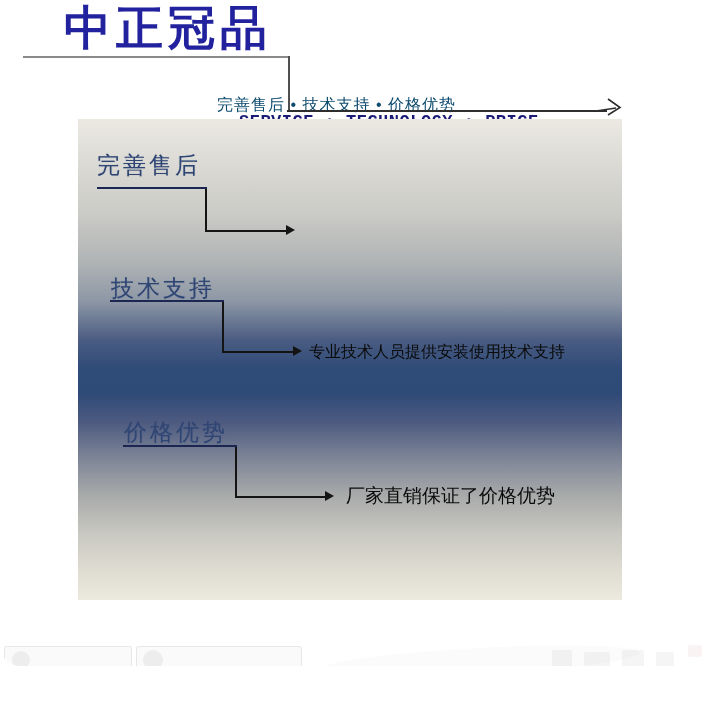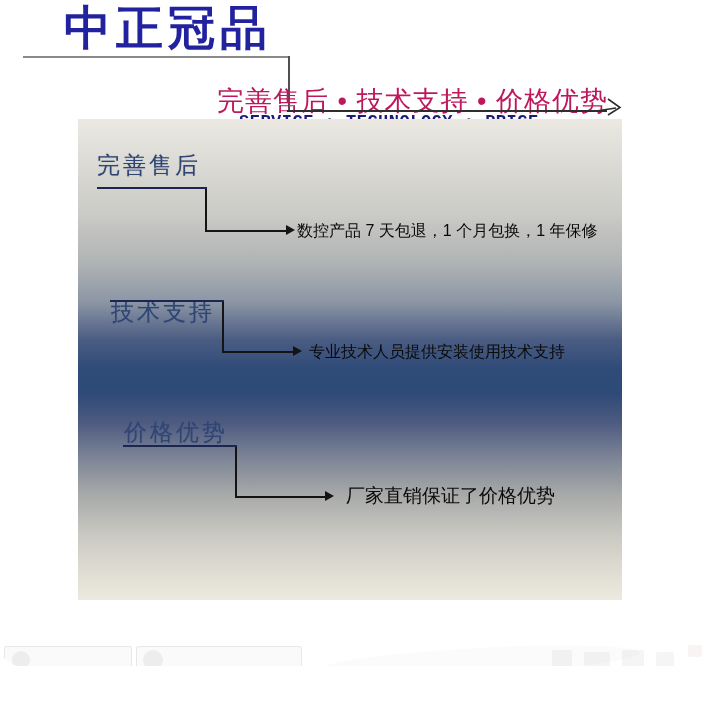--- a/index.html
+++ b/index.html
@@ -18,22 +18,22 @@
     left:64px;top:2px;
     font-size:47px;font-weight:bold;
     color:#22229E;letter-spacing:5px;
     line-height:1.1;white-space:nowrap;
   }
   .logo-underline{left:23px;top:56px;width:266px;height:2px;background:#8a8a8a;}
   .logo-vline{left:288px;top:56px;width:2px;height:55px;background:#4f4f4f;}
 
   
   .tagline-cn{
-    left:217px;top:83px;
-    font-size:27px;color:#be185d;
+    left:217px;top:95px;
+    font-size:16px;color:#0c4a6e;
     letter-spacing:1px;white-space:nowrap;
   }
   .tagline-underline{left:287px;top:110px;width:320px;height:2px;background:#2e2e2e;}
   .tagline-en{
     left:239px;top:112px;
     font-family:"Liberation Mono","DejaVu Sans Mono",monospace;
     font-weight:bold;font-size:17px;color:#1B1B77;
     letter-spacing:0.5px;white-space:nowrap;
   }
   .arrow-svg{left:596px;top:93px;}
@@ -112,23 +112,22 @@
     <path d="M12 6 L24 14.5 L12 22" stroke="#2e2e2e" stroke-width="1.6" fill="none"></path>
   </svg>
   <div class="abs tagline-en">SERVICE • TECHNOLOGY • PRICE</div>
 
   <div class="abs panel"></div>
 
   <div class="abs s-heading" style="left:97px;top:150px;">完善售后</div>
   <div class="abs s-underline" style="left:97px;top:187px;width:110px;"></div>
   <div class="abs s-connector" style="left:205px;top:189px;width:82px;height:41px;"></div>
   <div class="abs s-arrowhead" style="left:286px;top:225px;"></div>
-  <div class="abs s-detail s-detail-1" style="left:297px;top:221px;">数控产品 7 天包退，1 个月包换，1 年保修</div>
 
-  <div class="abs s-heading" style="left:111px;top:273px;margin-top:24px;">技术支持</div>
+  <div class="abs s-heading" style="left:111px;top:273px;">技术支持</div>
   <div class="abs s-underline" style="left:110px;top:300px;width:114px;"></div>
   <div class="abs s-connector" style="left:222px;top:302px;width:72px;height:49px;"></div>
   <div class="abs s-arrowhead" style="left:293px;top:346px;"></div>
   <div class="abs s-heading" style="left:124px;top:417px;">价格优势</div>
 
   <div class="abs s-detail s-detail-2" style="left:309px;top:342px;">专业技术人员提供安装使用技术支持</div>
   <div class="abs s-underline" style="left:123px;top:445px;width:114px;"></div>
   <div class="abs s-connector" style="left:235px;top:447px;width:91px;height:49px;"></div>
   <div class="abs s-arrowhead" style="left:325px;top:491px;"></div>
   <div class="abs s-detail s-detail-3" style="left:346px;top:483px;">厂家直销保证了价格优势</div>

